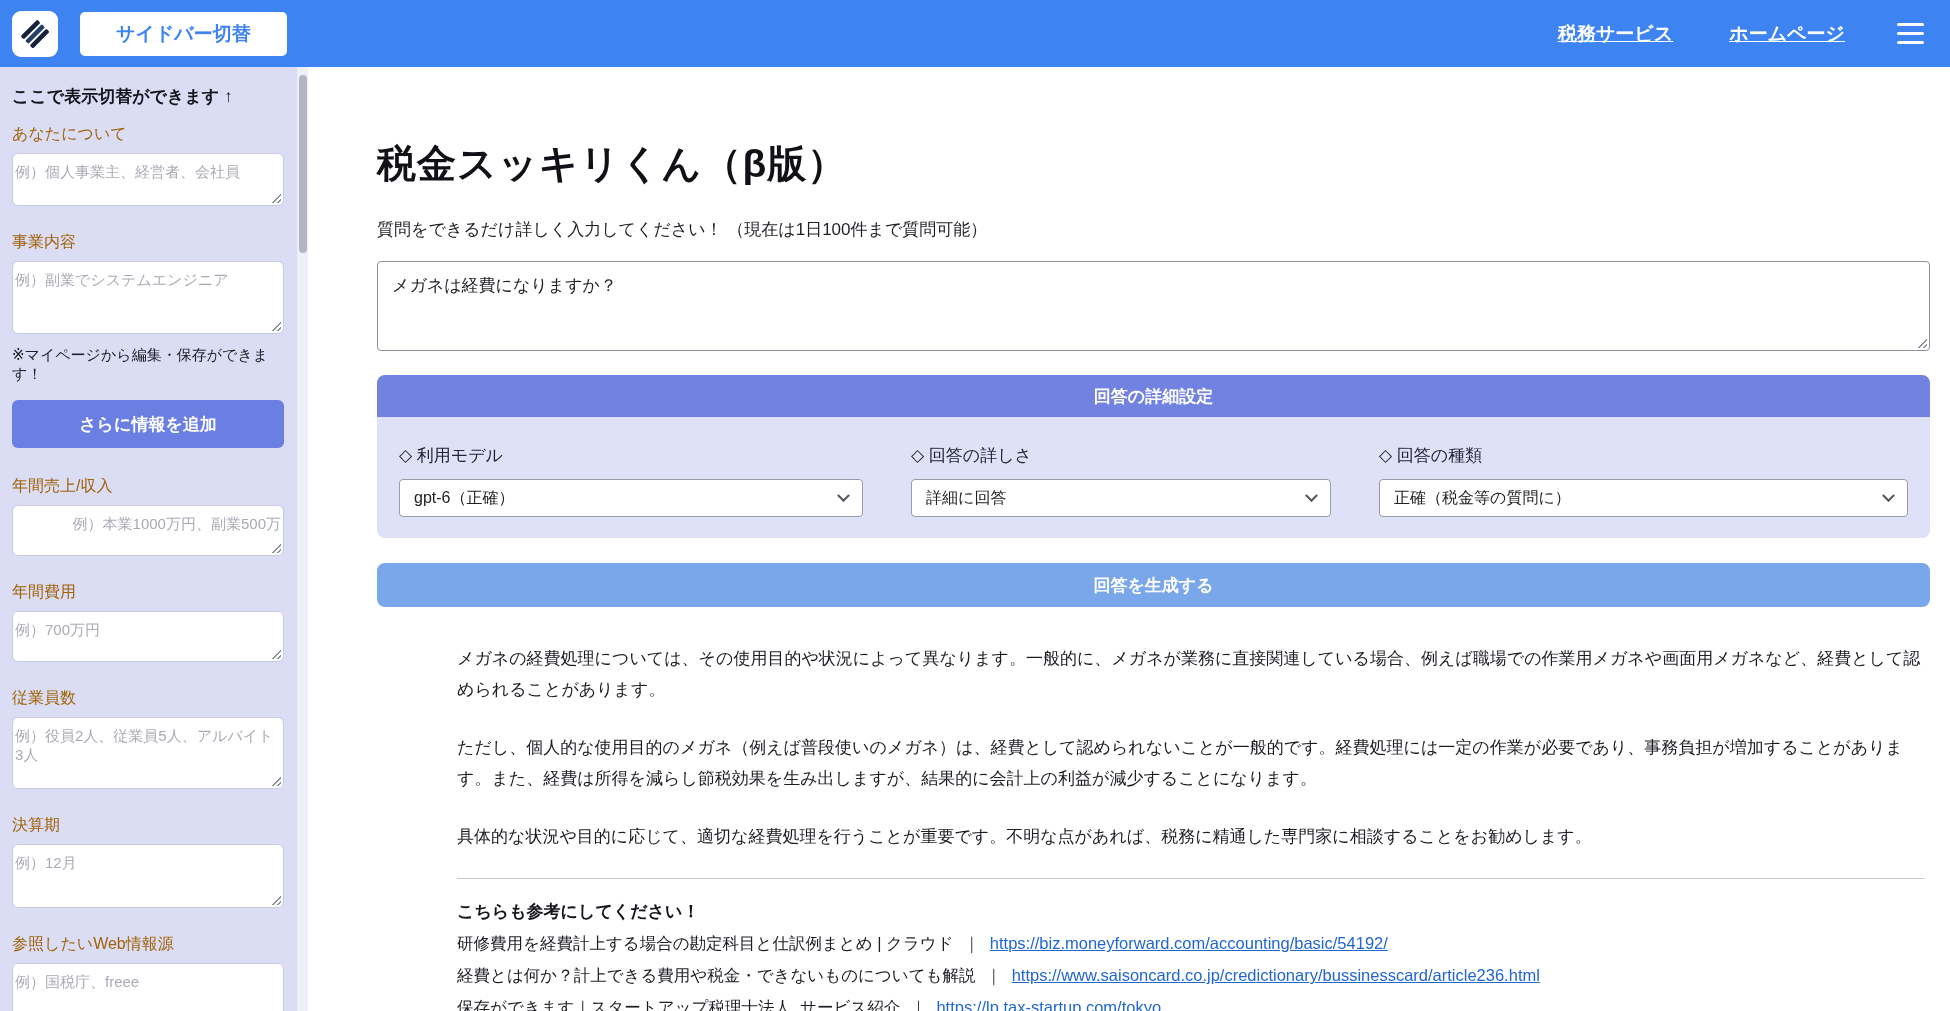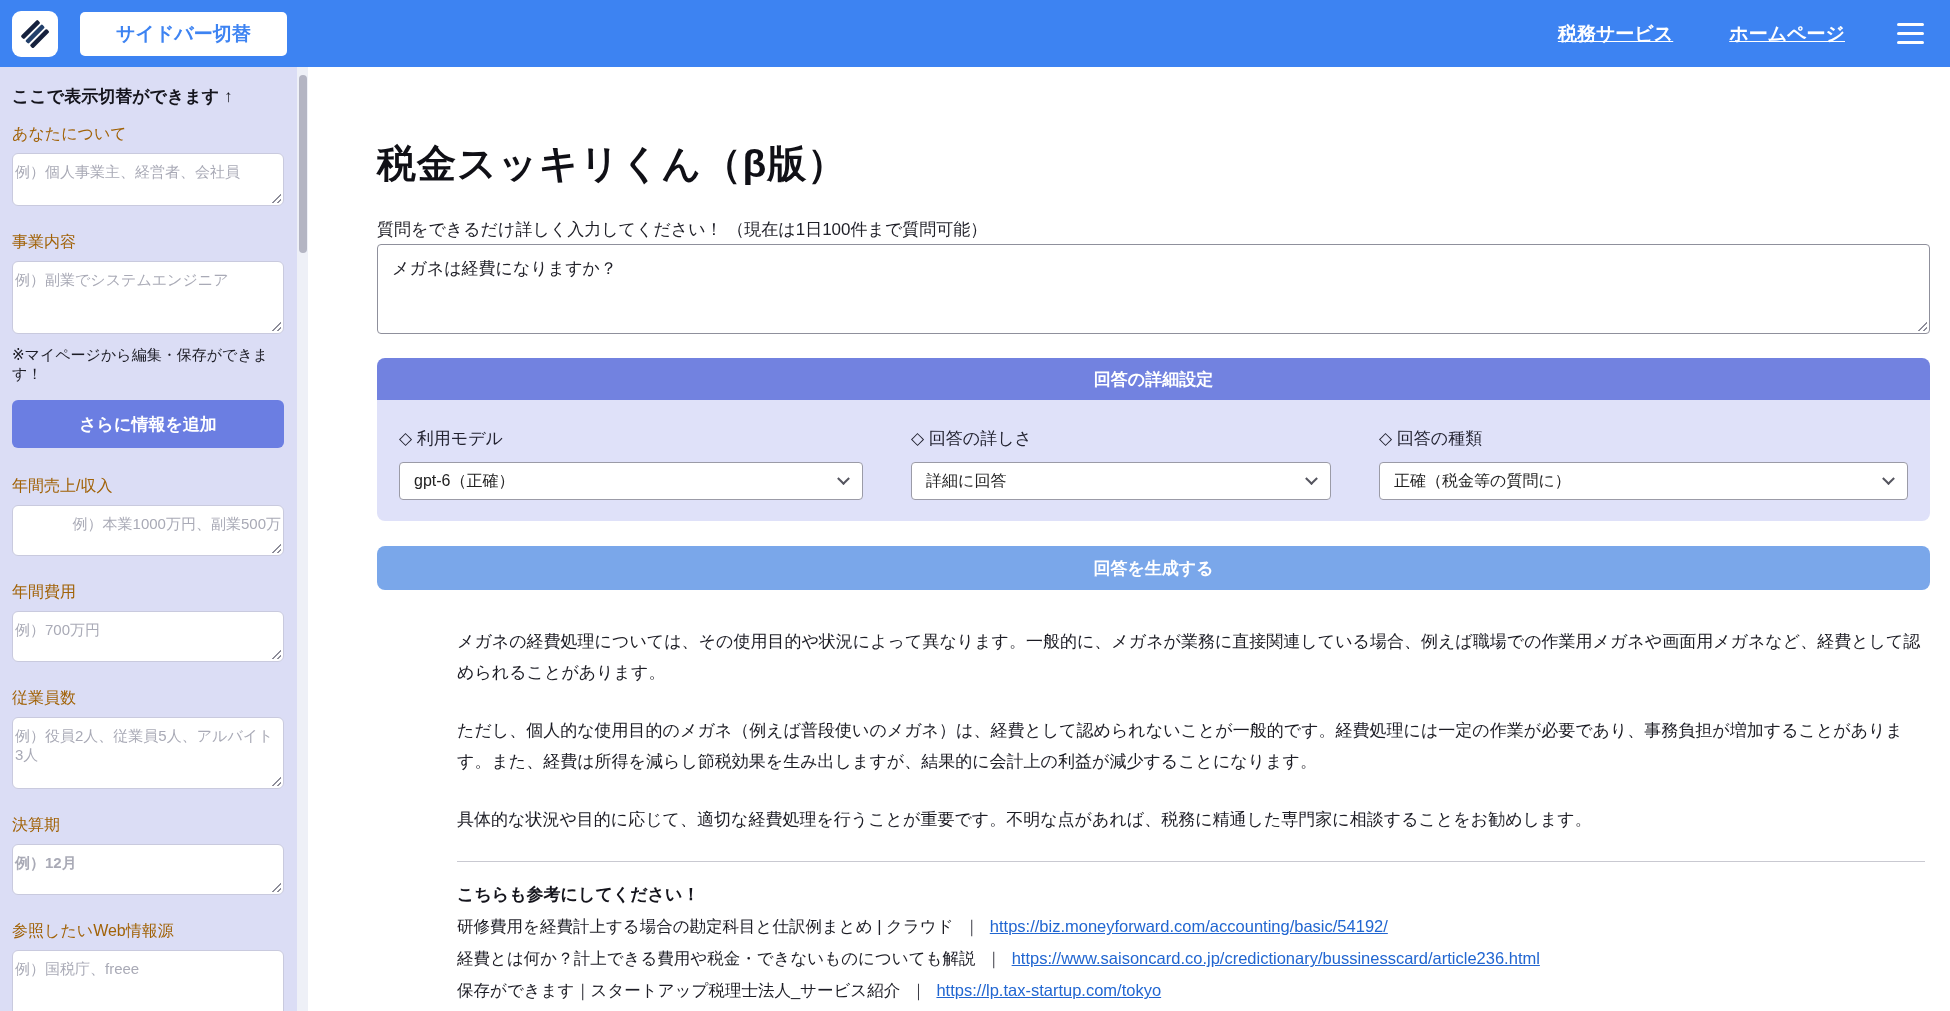--- a/index.html
+++ b/index.html
@@ -46,21 +46,21 @@
              cursor:pointer; font-family:"Liberation Sans","DejaVu Sans",sans-serif; }
   .sb-scrollbar { position:absolute; top:0; right:0; width:11px; height:100%;
                   background:#eef0f7; }
   .sb-thumb { position:absolute; top:8px; left:1.5px; width:8px; height:178px;
               background:#b4b5c3; border-radius:4px; cursor:pointer; }
 
   
   .main { flex:1; min-width:0; padding:70px 20px 0 69px; overflow:hidden;border-radius:16px; }
   .main-title { font-size:39px; font-weight:bold; color:#101016; letter-spacing:1px; }
   .instruction { font-size:17px; color:#1e1e26; margin-top:27px; }
-  .q-wrap { position:relative; margin-top:3px; }
+  .q-wrap { position:relative; margin-top:20px; }
   .q-ta { display:block; width:100%; height:90px; border:1px solid #8f909c;
           border-radius:4px; font-size:17px; padding:12px 14px; resize:none;
           color:#1e1e26; outline:none; background:#fff;
           font-family:"Liberation Sans","DejaVu Sans",sans-serif; }
   .settings-bar { margin-top:24px; height:42px; background:#7282e0; color:#fff;
                   font-weight:bold; font-size:17px; border-radius:8px 8px 0 0;
                   display:flex; align-items:center; justify-content:center; cursor:pointer; }
   .settings-panel { background:#dfe1f9; border-radius:0 0 8px 8px;
                     padding:27px 22px 21px; display:flex; gap:48px; }
   .setting-1 { width:464px; flex:0 0 auto; }
@@ -144,21 +144,21 @@
       </div>
 
       <div class="sb-label">従業員数</div>
       <div class="ta-wrap">
         <textarea class="sb-ta" style="height: 72px;" placeholder="例）役員2人、従業員5人、アルバイト3人"></textarea>
         <div class="grip"></div>
       </div>
 
       <div class="sb-label">決算期</div>
       <div class="ta-wrap">
-        <textarea class="sb-ta" style="height: 51px; font-weight: bold;" placeholder="例）12月"></textarea>
+        <textarea class="sb-ta" style="height: 64px;" placeholder="例）12月"></textarea>
         <div class="grip"></div>
       </div>
 
       <div class="sb-label">参照したいWeb情報源</div>
       <div class="ta-wrap">
         <textarea class="sb-ta" style="height: 73px;" placeholder="例）国税庁、freee"></textarea>
         <div class="grip"></div>
       </div>
 
       <div class="sb-scrollbar">

